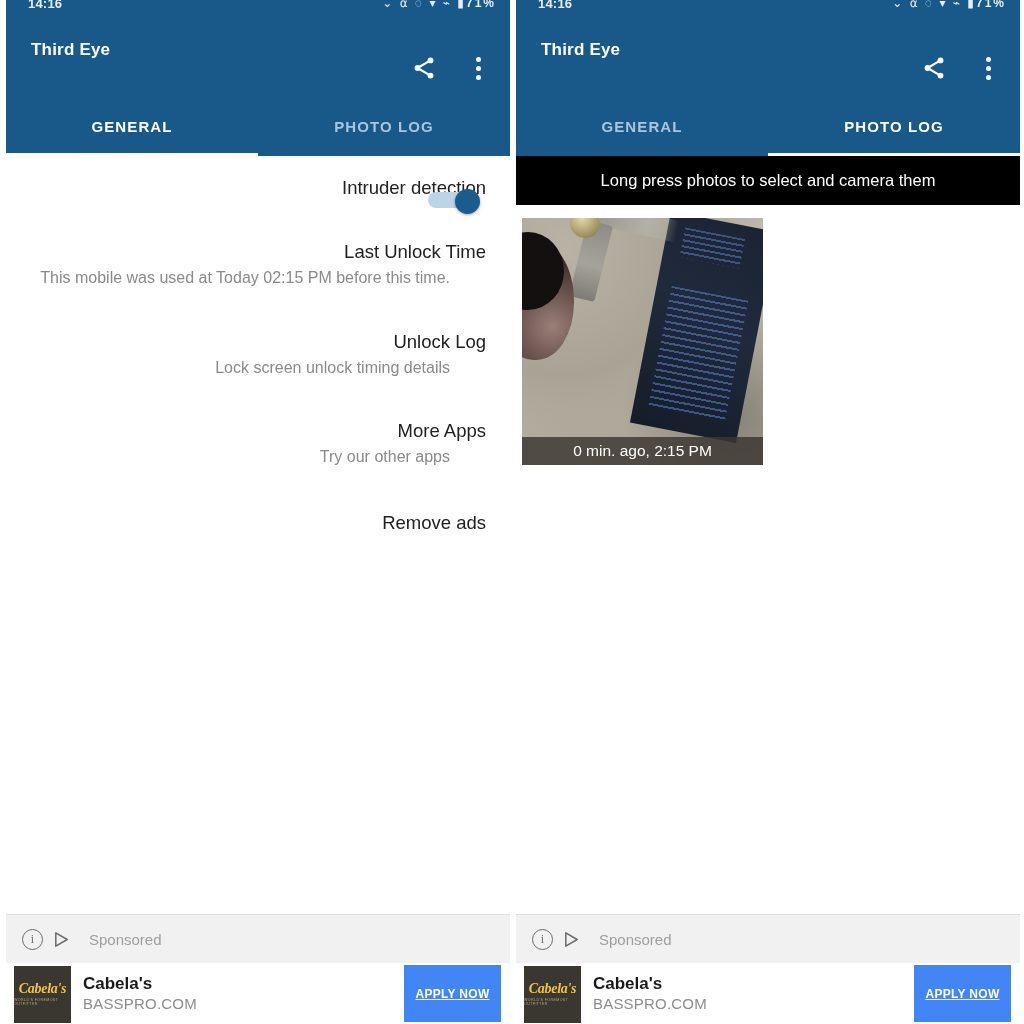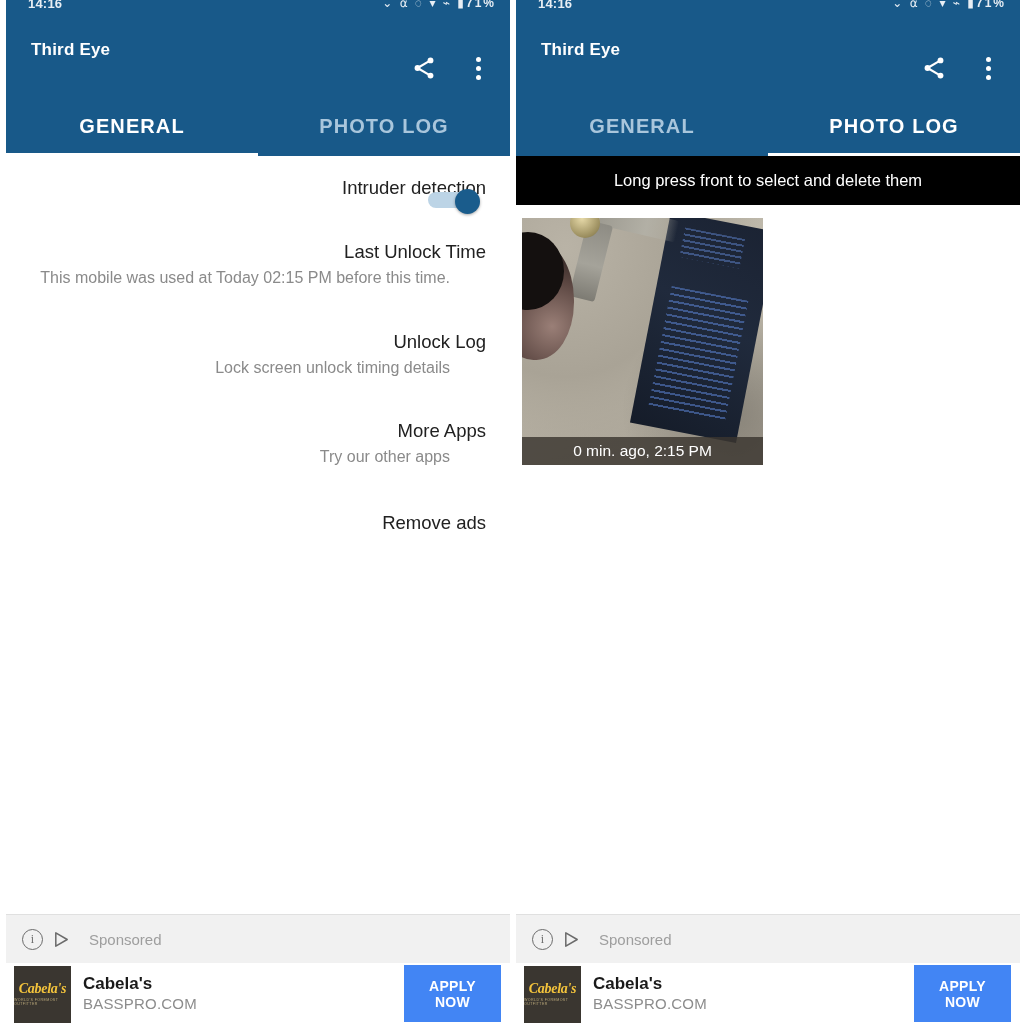--- a/index.html
+++ b/index.html
@@ -116,21 +116,21 @@
     top: 100px; left: 0; right: 0;
     height: 56px;
     background: #185989;
     display: flex;
   }
   .tab {
     flex: 1;
     display: flex;
     align-items: center;
     justify-content: center;
-    font-size: 20px;
+    font-size: 15px;
     font-weight: bold;
     letter-spacing: 1.1px;
     color: #a9c6dc;
     position: relative;
     padding-bottom: 4px;
   }
   .tab.active { color: #ffffff; }
   .tab-indicator {
     position: absolute;
     bottom: 0;
@@ -417,25 +417,26 @@
     position: absolute;
     right: 9px;
     top: 2px;
     width: 97px;
     height: 57px;
     background: #4285f4;
     color: #ffffff;
     display: flex;
     align-items: center;
     justify-content: center;
-    font-size: 14px;
+    font-size: 12px;
     font-weight: bold;
     letter-spacing: .3px;
     border: none;
     font-family: "Liberation Sans", sans-serif;
+    text-decoration: underline;
   }
 </style>
 </head>
 <body>
 
 <div id="root">
 
   <div class="panel left">
 
     <div class="statusbar">
@@ -562,21 +563,21 @@
         </div>
       </div>
     </div>
 
     <div class="tabbar">
       <div class="tab">GENERAL</div>
       <div class="tab active">PHOTO LOG</div>
       <div class="tab-indicator pos-right"></div>
     </div>
 
-    <div class="hint-banner">Long press front to select and delete them</div>
+    <div class="hint-banner">Long press photos to select and camera them</div>
 
     <div class="photo-area">
       <div class="photo-card">
         <div class="photo-img">
           <div class="photo-monitor"></div>
           <div class="photo-fan-blade2"></div>
           <div class="photo-fan-blade"></div>
           <div class="photo-fan-hub"></div>
           <div class="photo-head"></div>
           <div class="photo-head-hair"></div>

